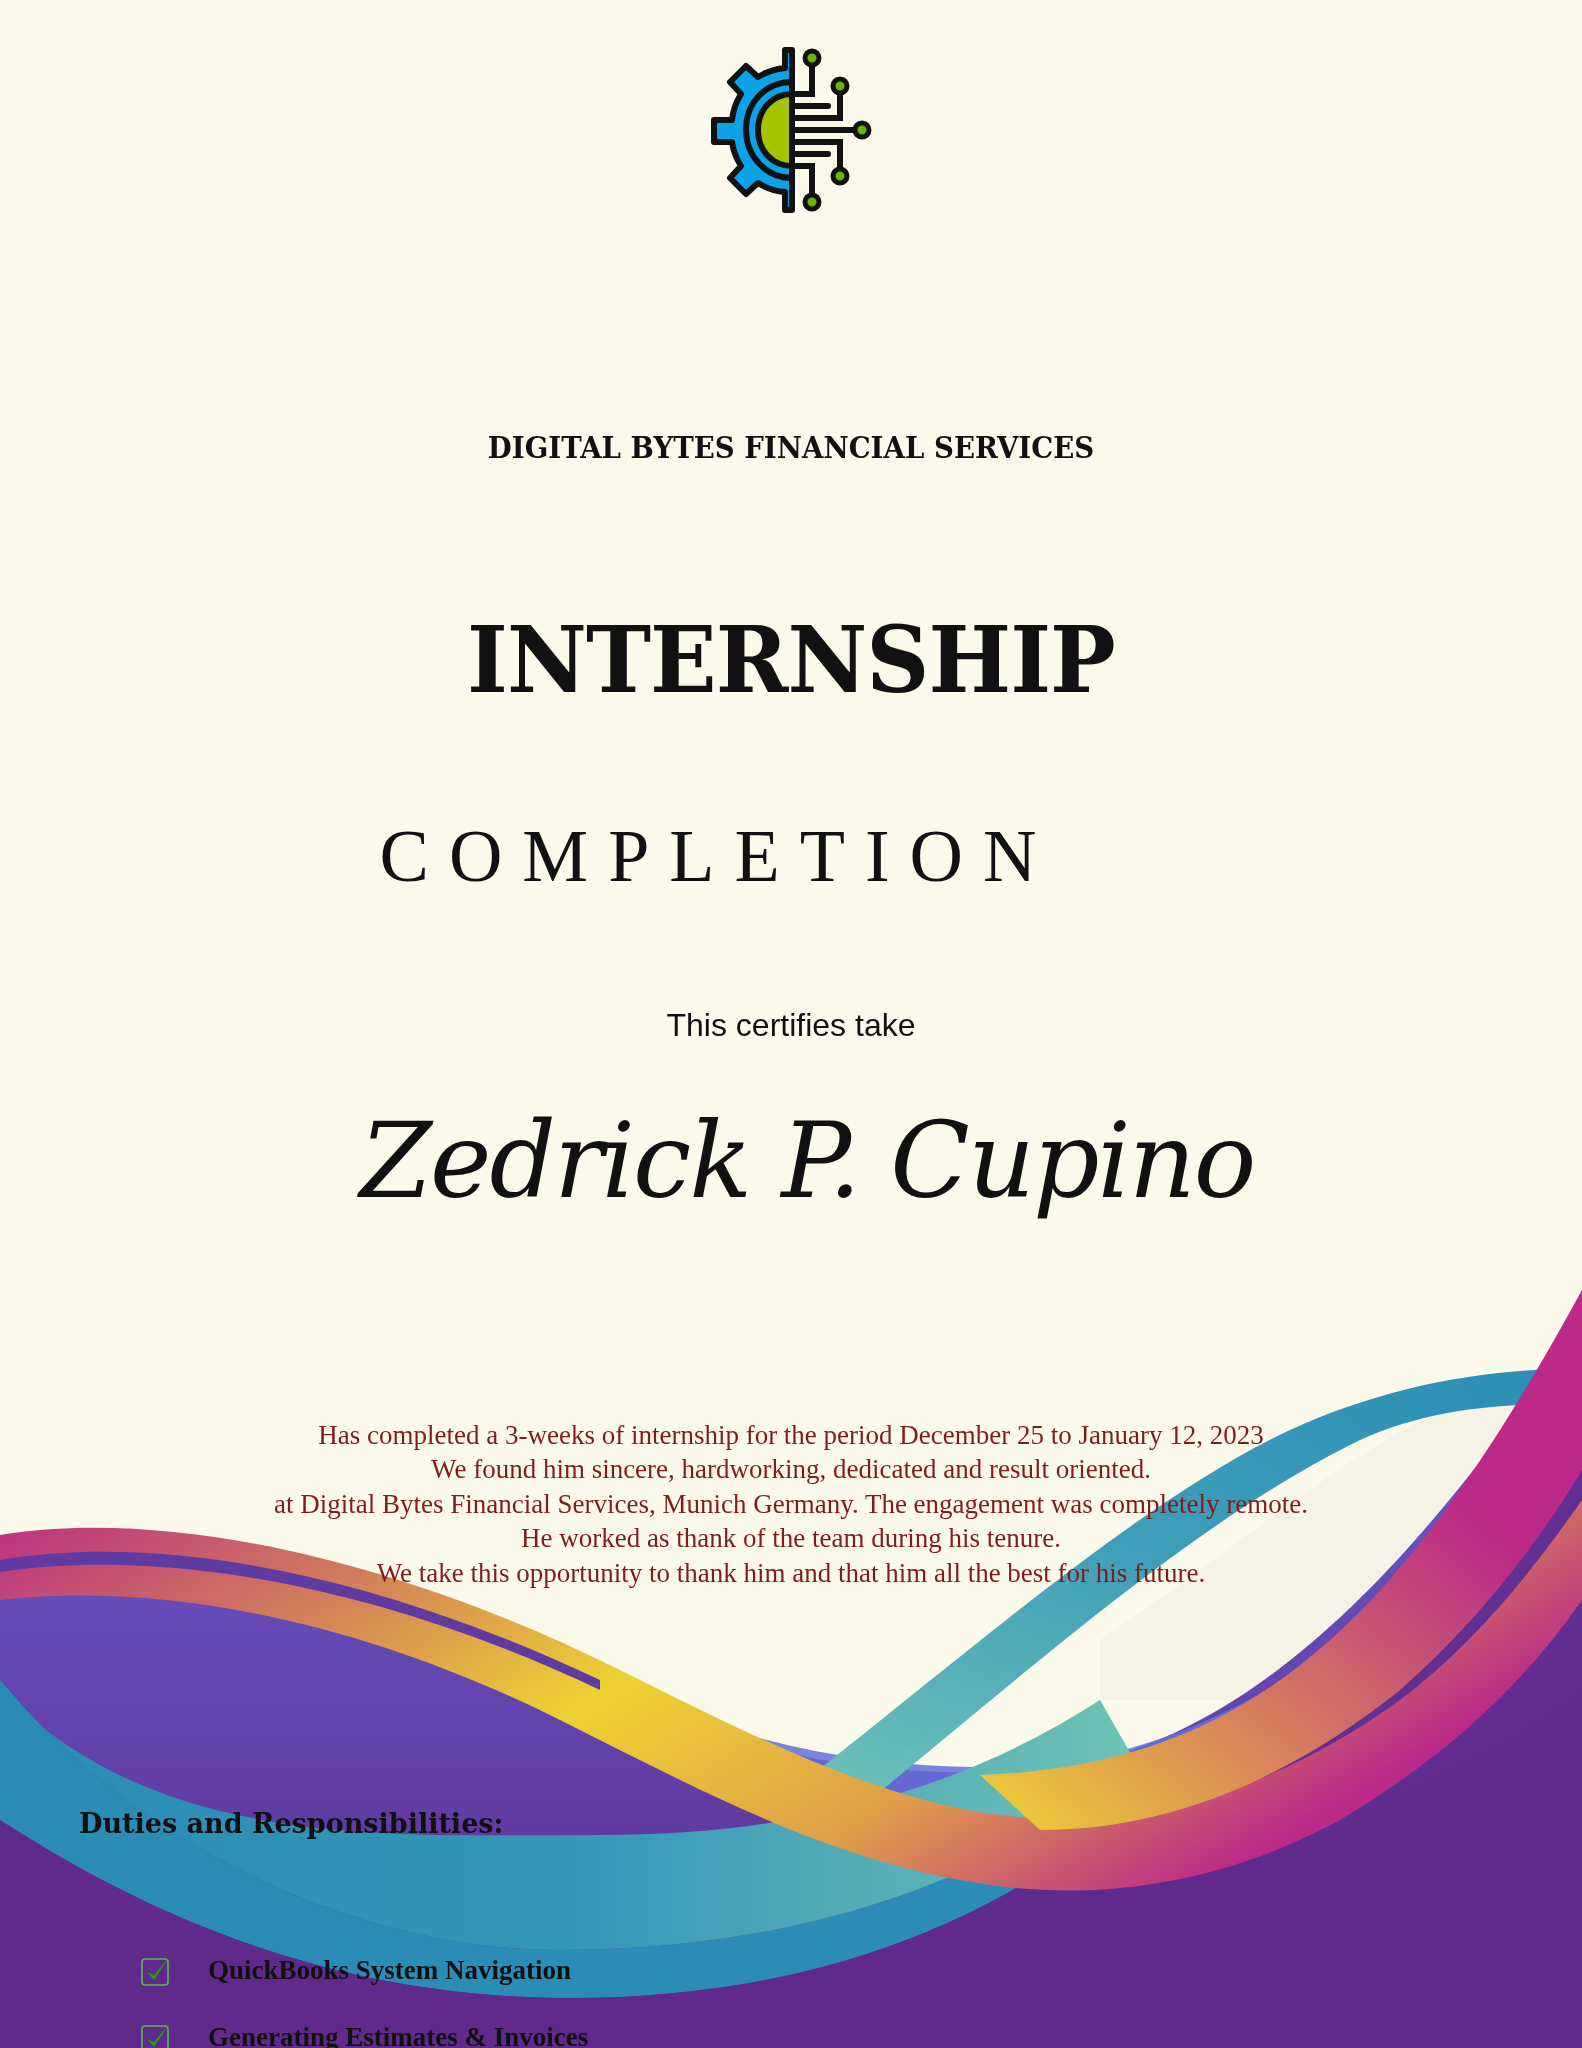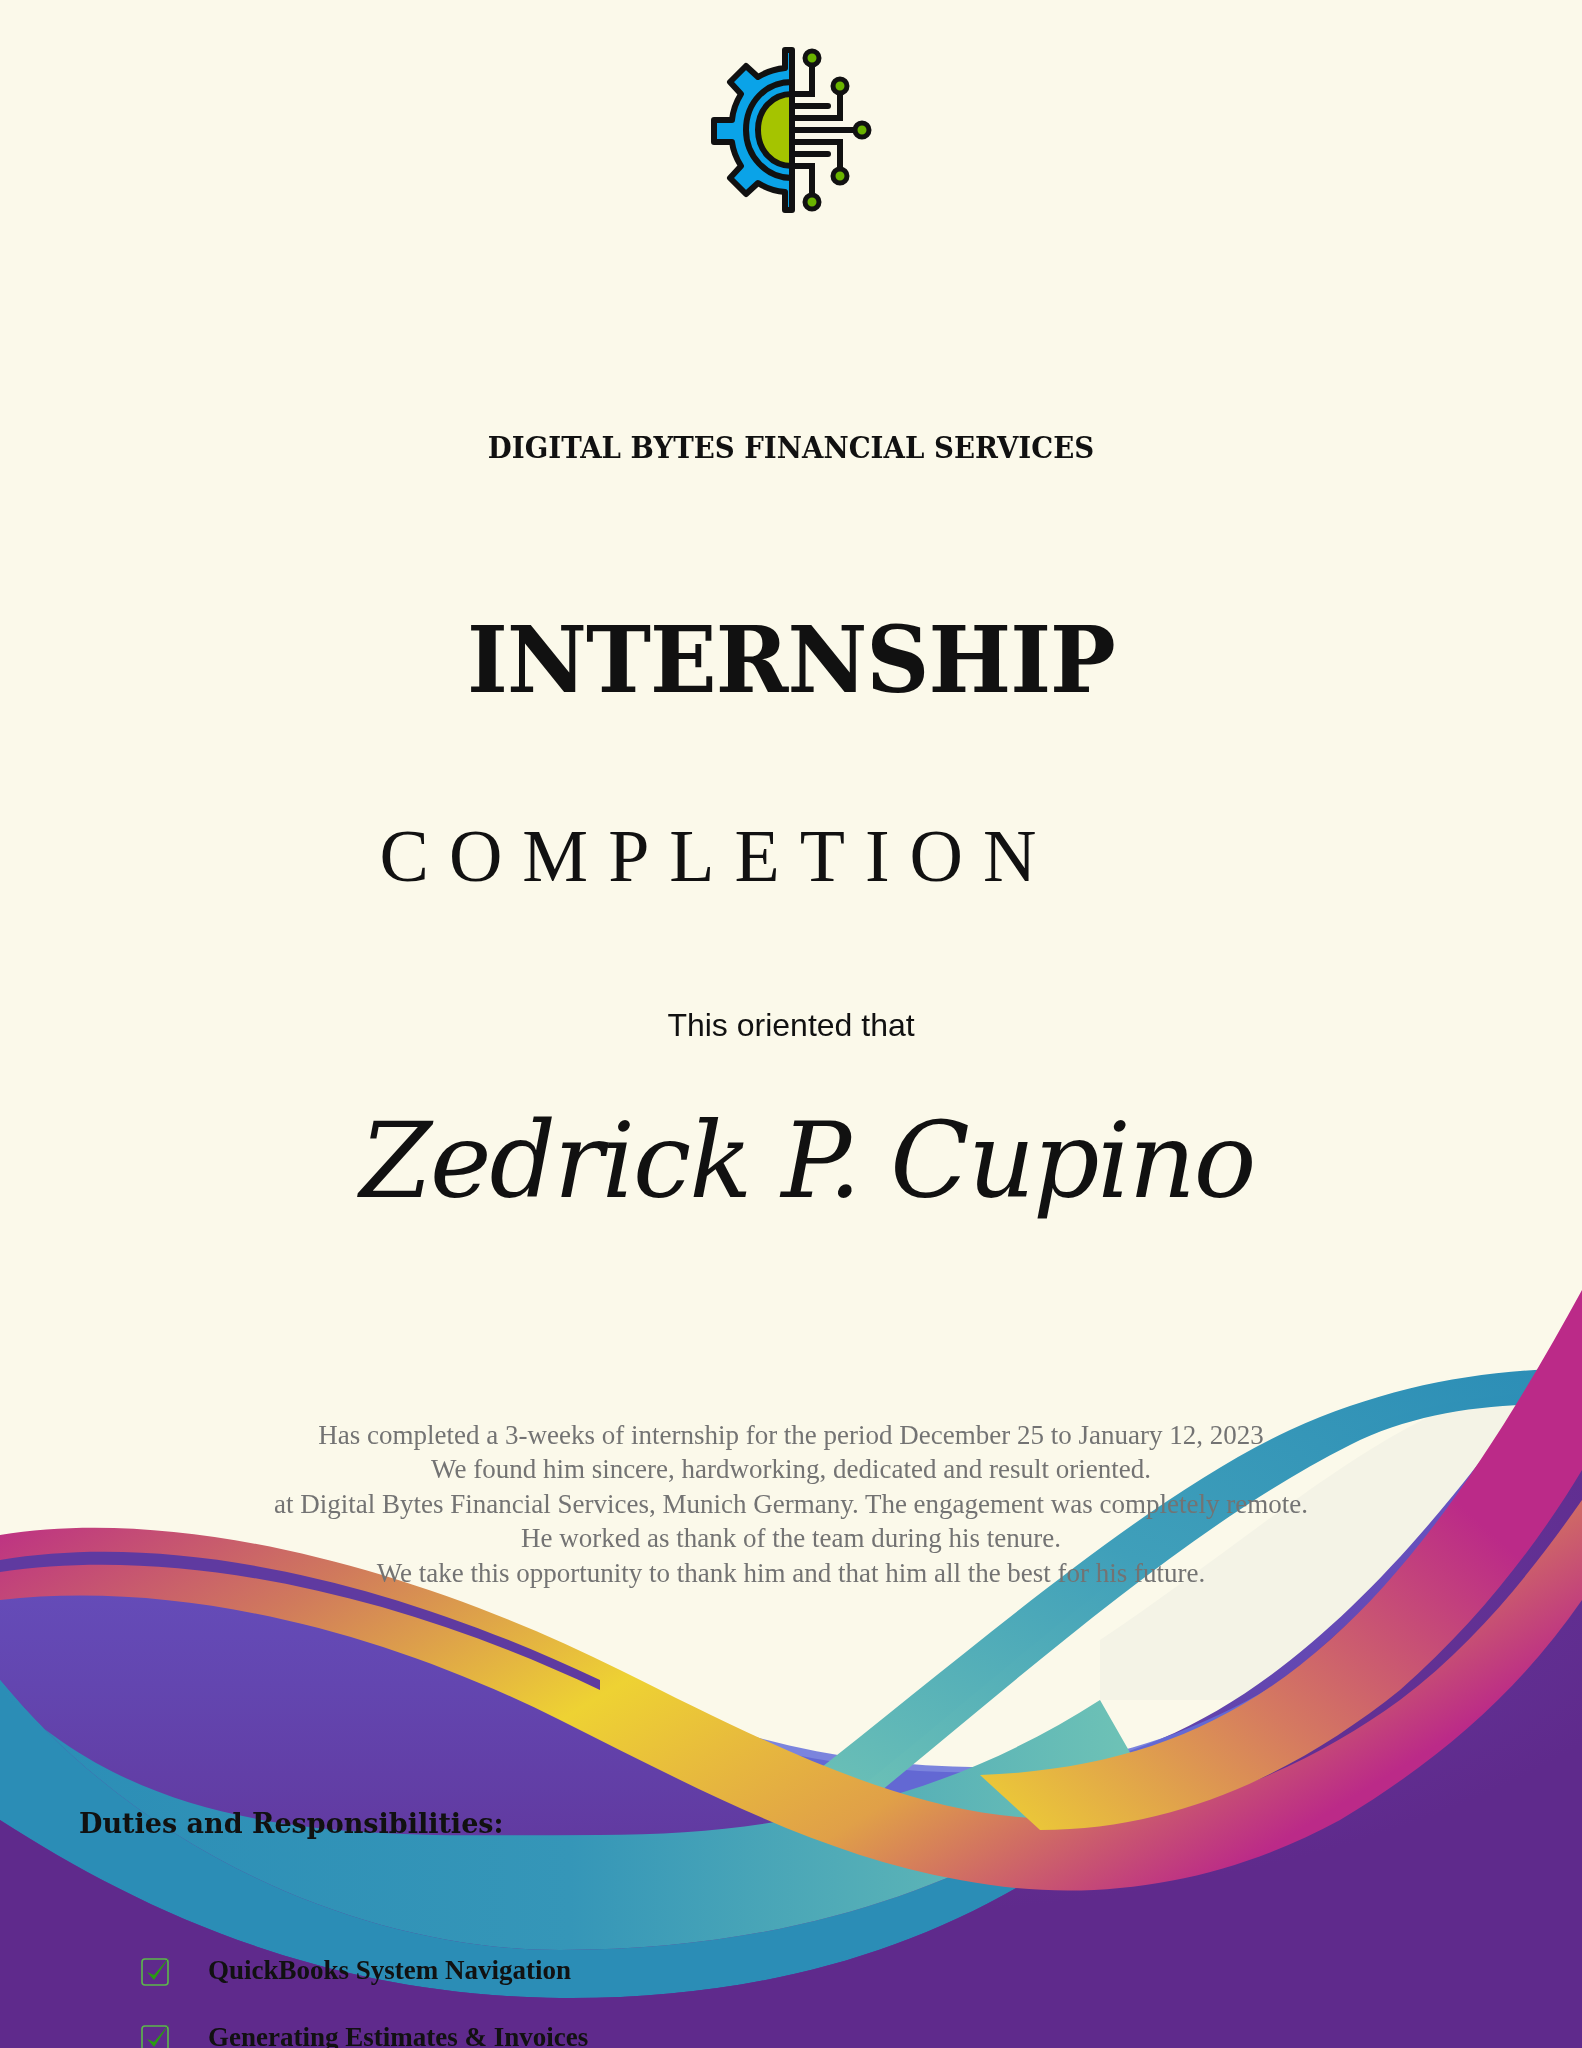--- a/index.html
+++ b/index.html
@@ -36,21 +36,21 @@
       font-family: "Liberation Sans", sans-serif; font-size: 32px; color: #111;
     }
     .recipient {
       left: 0; width: 1582px; top: 680px; text-align: center;
       font-family: "DejaVu Serif", serif; font-style: italic; font-size: 104px;
       line-height: 1.15; letter-spacing: -2px; margin-left: 16px;
     }
     .body-text {
       left: 0; width: 1582px; top: 876px; text-align: center;
       font-family: "Liberation Serif", serif; font-size: 27px; line-height: 34.5px;
-      color: #737373;
+      color: #7f1d1d;
     }
     .body-text div { white-space: nowrap; }
     .duties-heading {
       left: 79px; top: 1094px;
       font-family: "DejaVu Serif", serif; font-weight: bold; font-size: 27px;
     }
     .duties-col { top: 1192px; }
     .duties-col.left { left: 140px; }
     .duty {
       display: flex; align-items: center; height: 67px;
@@ -149,21 +149,21 @@
     <circle cx="140" cy="138" r="7"></circle>
     <circle cx="112" cy="164" r="7"></circle>
   </g>
 </svg>
 
 <div class="abs layer company">DIGITAL BYTES FINANCIAL SERVICES</div>
 
 <div class="abs layer title-1">INTERNSHIP</div>
 <div class="abs layer title-2">COMPLETION</div>
 
-<div class="abs layer certifies">This oriented that</div>
+<div class="abs layer certifies">This certifies take</div>
 <div class="abs layer recipient">Zedrick P. Cupino</div>
 
 <div class="abs layer body-text">
   <div>Has completed a 3-weeks of internship for the period December 25 to January 12, 2023</div>
   <div>We found him sincere, hardworking, dedicated and result oriented.</div>
   <div>at Digital Bytes Financial Services, Munich Germany. The engagement was completely remote.</div>
   <div>He worked as thank of the team during his tenure.</div>
   <div>We take this opportunity to thank him and that him all the best for his future.</div>
 </div>
 

